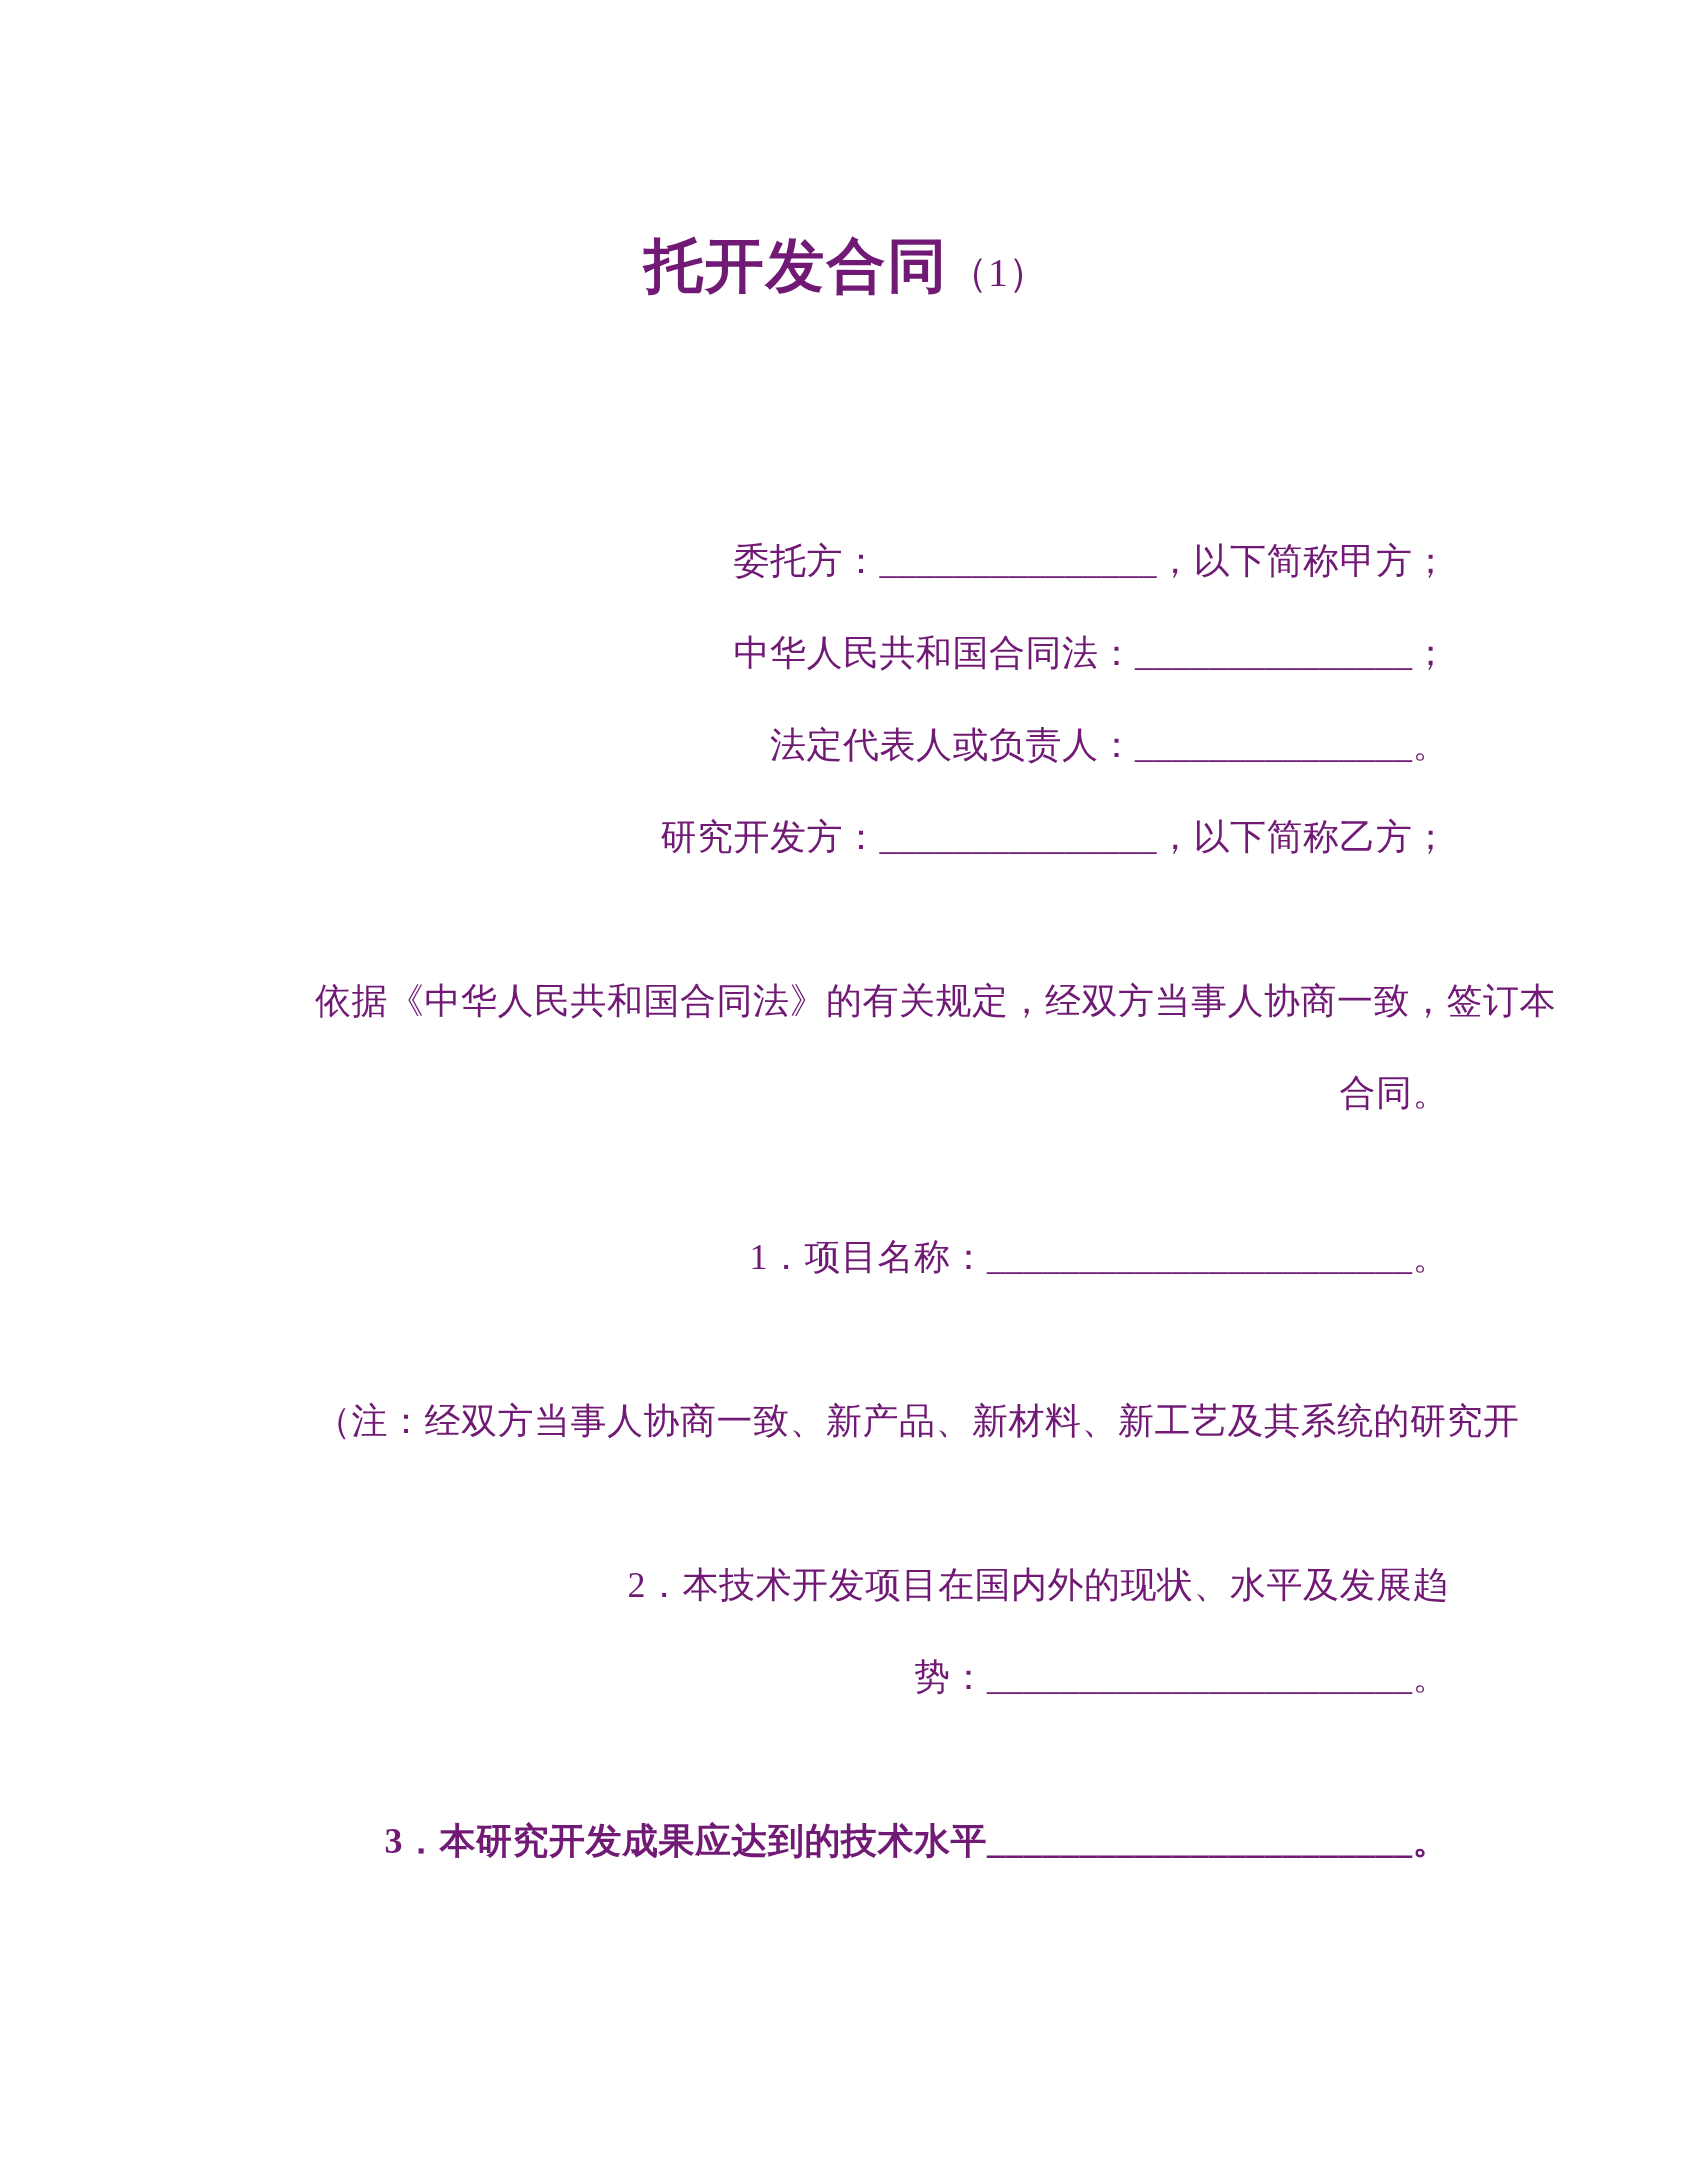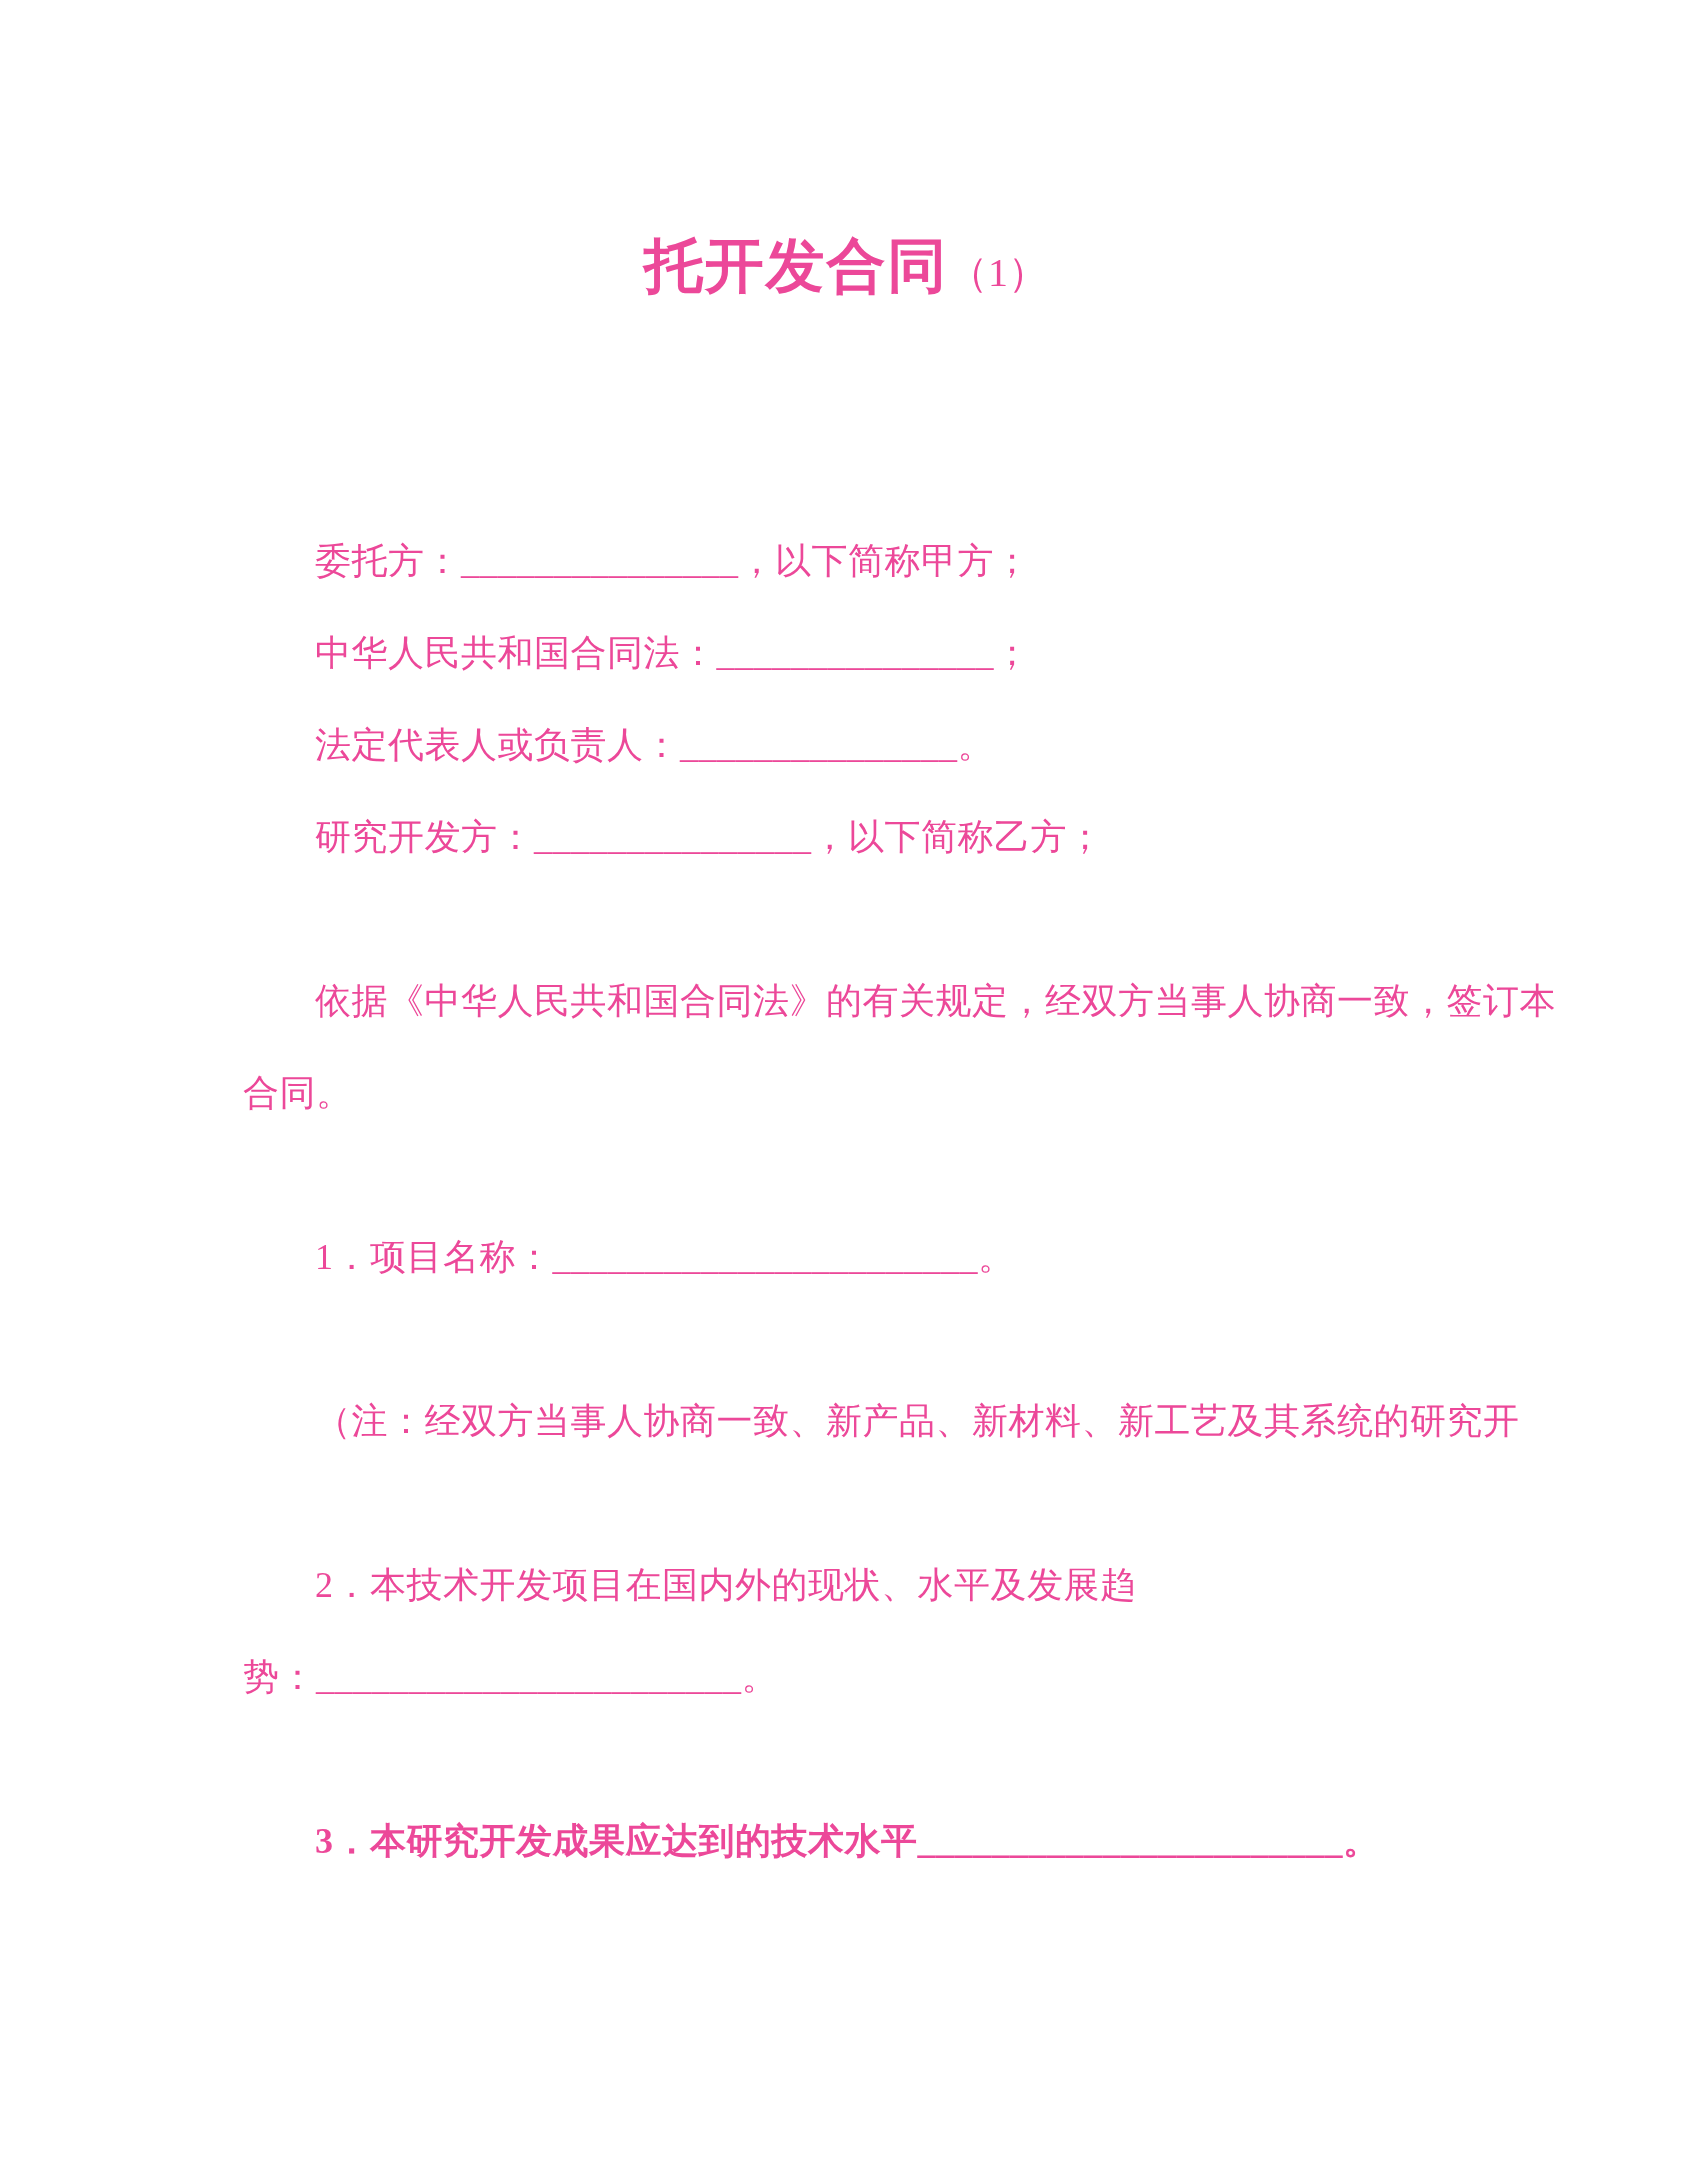--- a/index.html
+++ b/index.html
@@ -5,21 +5,21 @@
   * { margin: 0; padding: 0; box-sizing: border-box; }
   html, body { background: #888; }
   body { font-family: "Liberation Serif", "DejaVu Serif", serif; }
 
   .page {
     position: relative;
     width: 1686px;
     height: 2182px;
     margin: 0 auto;
     background: #ffffff;
-    color: #ec4899;
+    color: #701a75;
     padding: 225px 237px 0 243px;
     overflow: hidden;
   }
 
   .doc-title {
     text-align: center;
     line-height: 83px;
     margin-bottom: 197px;
     white-space: nowrap;
   }
@@ -28,21 +28,21 @@
     font-weight: bold;
     letter-spacing: 1.8px;
   }
   .doc-title .title-num {
     font-size: 40px;
     font-weight: normal;
   }
 
   .doc-body { font-size: 36px; }
 
-  .block { margin-bottom: 72px; }
+  .block { margin-bottom: 72px; text-align: right; }
   .block:last-child { margin-bottom: 0; font-weight: bold; }
 
   .line {
     line-height: 92px;
     white-space: nowrap;
     letter-spacing: 0.5px;
   }
   .line.indent { text-indent: 72px; }
 </style>
 </head>

